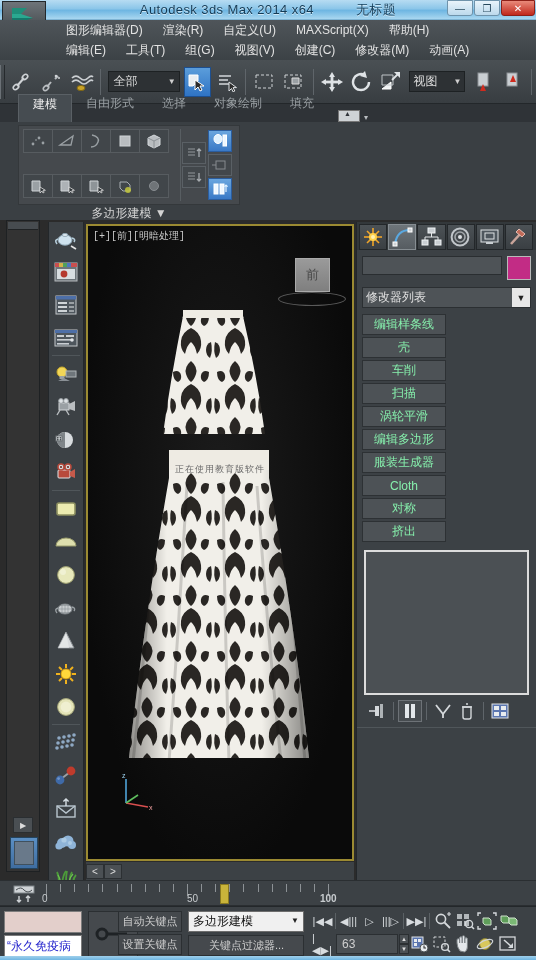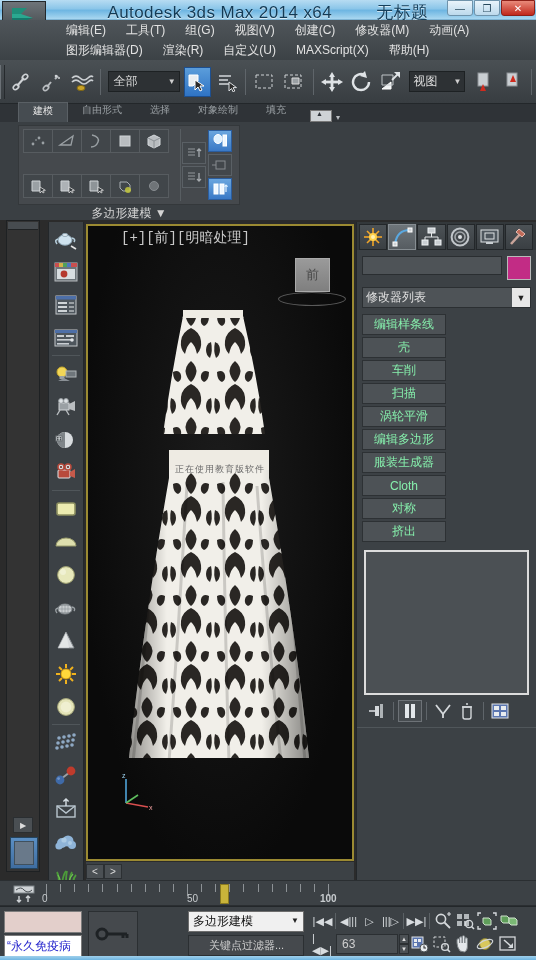--- a/index.html
+++ b/index.html
@@ -12,21 +12,21 @@
   #app { position:relative; width:536px; height:960px; }
 
   
   .titlebar{
     position:absolute; left:0; top:0; width:536px; height:20px;
     background:linear-gradient(180deg,#b7dcf2 0%,#8cc6e9 45%,#6fb6e2 55%,#a9d7f0 100%);
     border-bottom:1px solid #7fb4d4;
   }
   .title-text{
     position:absolute; left:0; top:1px; width:536px; text-align:center;
-    font-size:17px; color:#123a55; letter-spacing:.4px;
+    font-size:13px; color:#123a55; letter-spacing:.4px;
     text-shadow:0 1px 0 rgba(255,255,255,.6);
   }
   .title-doc{ color:#16405c; }
   .winbtns{ position:absolute; right:1px; top:0px; display:flex; gap:1px; }
   .winbtn{
     width:26px; height:16px; border:1px solid #6f93ab; border-radius:0 0 3px 3px;
     background:linear-gradient(180deg,#e9f4fb,#bcd9ec);
     display:flex; align-items:center; justify-content:center;
     font-size:10px; color:#27485c;
   }
@@ -74,21 +74,21 @@
   .tcombo .arw{ position:absolute; right:3px; top:5px; font-size:8px; color:#cfcfcf;}
   .tcombo.view{ width:62px;text-align:center; }
 
   
   .ribbon{
     position:absolute; left:0; top:104px; width:536px; height:116px;
     background:#3a3f43; border-bottom:1px solid #1f2326;
   }
   .ribtabs{ display:flex; height:18px; align-items:flex-end; padding-left:18px; background:#2f3337;}
   .ribtab{
-    font-size:10px; color:#9aa0a4; padding:1px 14px 2px; height:20px;
+    font-size:12px; color:#9aa0a4; padding:1px 14px 2px; height:28px;
   }
   .ribtab.active{ color:#e8e8e8; background:#464c51; border:1px solid #5a6065; border-bottom:none;}
   .ribdrop{ margin-left:10px; width:22px; height:12px; background:#cfd3d6; border:1px solid #777; position:relative;}
   .ribdrop:after{ content:"▲"; position:absolute; left:5px; top:-1px; font-size:7px; color:#30343a;}
   .ribdropcaret{ font-size:8px; color:#b9bdc0; margin-left:4px; }
   .ribbody{ position:relative; height:98px; background:#3a3f43; }
   .ribpanel{
     position:absolute; left:18px; top:3px; width:222px; height:80px;
     background:#45494d; border:1px solid #34383b;
   }
@@ -139,21 +139,21 @@
   }
   .tool .ic{ width:26px; height:24px; display:block; }
   .rule{ height:1px; background:#2a2e31; border-bottom:1px solid #50565a; margin:1px 3px;}
 
   
   .viewport{
     position:absolute; left:86px; top:224px; width:268px; height:637px;
     background:#0b0b0b; border:2px solid #9b8a32;
   }
   .vp-inner{ position:absolute; inset:0; background:radial-gradient(ellipse at 50% 42%, #1c1c1c 0%, #0a0a0a 75%); overflow:hidden;}
-  .vp-label{ position:absolute; left:5px; top:3px; font-size:14px; color:#c9c9c9; font-family:"Liberation Mono", monospace;margin-left:28px;}
+  .vp-label{ position:absolute; left:5px; top:3px; font-size:10px; color:#c9c9c9; font-family:"Liberation Mono", monospace;}
   .vp-cube{
     position:absolute; right:22px; top:32px; width:35px; height:34px;
     background:linear-gradient(180deg,#9a9a9a,#7f7f7f); border:1px solid #aaa;
     color:#4a4a4a; font-size:13px; display:flex; align-items:center; justify-content:center;
   }
   .vp-cube-base{
     position:absolute; right:6px; top:66px; width:68px; height:14px;
     border-radius:50%; border:1px solid #5a5a5a;
   }
   .axis{ position:absolute; left:30px; bottom:48px; width:40px; height:40px; }
@@ -300,34 +300,34 @@
       <polygon points="3,9 12,9 24,13 3,13" fill="#2aa890"></polygon>
       <polygon points="3,13 24,13 12,17 3,17" fill="#17776a"></polygon>
       <polygon points="3,17 12,17 18,23 3,23" fill="#2aa890"></polygon>
     </svg>
     <span class="caret">▾</span>
   </div>
 
   <div class="menuback"></div>
   <div class="menubar">
     <div class="menurow">
+      <div class="menuitem">图形编辑器(D)</div>
+      <div class="menuitem">渲染(R)</div>
+      <div class="menuitem">自定义(U)</div>
+      <div class="menuitem">MAXScript(X)</div>
+      <div class="menuitem">帮助(H)</div>
+    </div>
+    <div class="menurow">
       <div class="menuitem">编辑(E)</div>
       <div class="menuitem">工具(T)</div>
       <div class="menuitem">组(G)</div>
       <div class="menuitem">视图(V)</div>
       <div class="menuitem">创建(C)</div>
       <div class="menuitem">修改器(M)</div>
       <div class="menuitem">动画(A)</div>
-    </div>
-    <div class="menurow">
-      <div class="menuitem">图形编辑器(D)</div>
-      <div class="menuitem">渲染(R)</div>
-      <div class="menuitem">自定义(U)</div>
-      <div class="menuitem">MAXScript(X)</div>
-      <div class="menuitem">帮助(H)</div>
     </div>
   </div>
 
   <div class="maintoolbar">
     <div class="grip"></div>
 
     <div class="tbtn">
       <svg width="22" height="20" viewBox="0 0 22 20">
         <path d="M5 14 L12 6" stroke="#cfd3d6" stroke-width="2" fill="none"></path>
         <ellipse cx="4" cy="15" rx="3" ry="2.2" fill="none" stroke="#cfd3d6" stroke-width="1.6" transform="rotate(-40 4 15)"></ellipse>
@@ -1042,20 +1042,24 @@
     </div>
 
     <div class="keybtn">
       <svg width="36" height="16" viewBox="0 0 36 16">
         <circle cx="7" cy="8" r="5" fill="none" stroke="#1e2225" stroke-width="3"></circle>
         <path d="M12 8 h20" stroke="#1e2225" stroke-width="3"></path>
         <path d="M28 8 v4 M32 8 v4" stroke="#1e2225" stroke-width="3"></path>
       </svg>
     </div>
 
+    <div class="akwrap">
+      <div class="akbtn">自动关键点</div>
+      <div class="akbtn">设置关键点</div>
+    </div>
 
     <div class="selcombo">
       <span>多边形建模</span>
       <span class="arw">▼</span>
     </div>
 
     <div class="keyfilter">
 
       <span>关键点过滤器...</span>
     </div>

